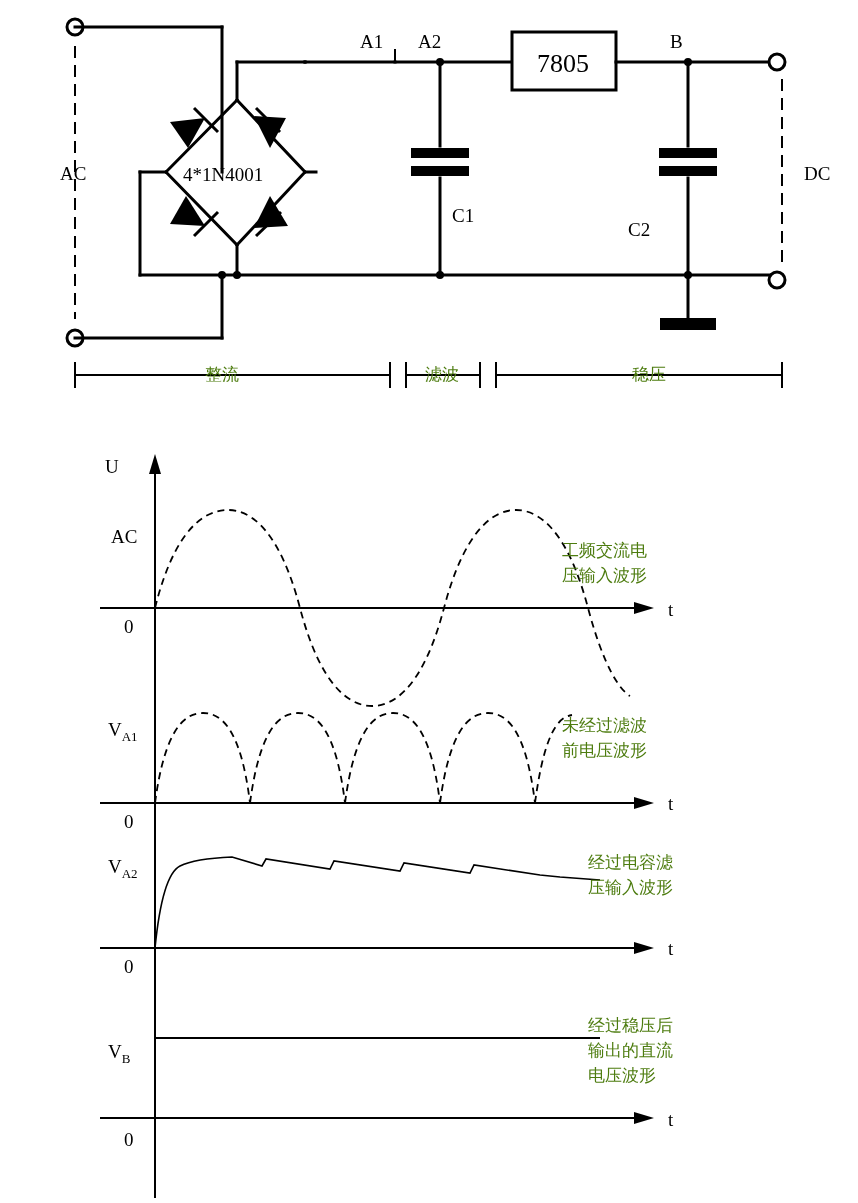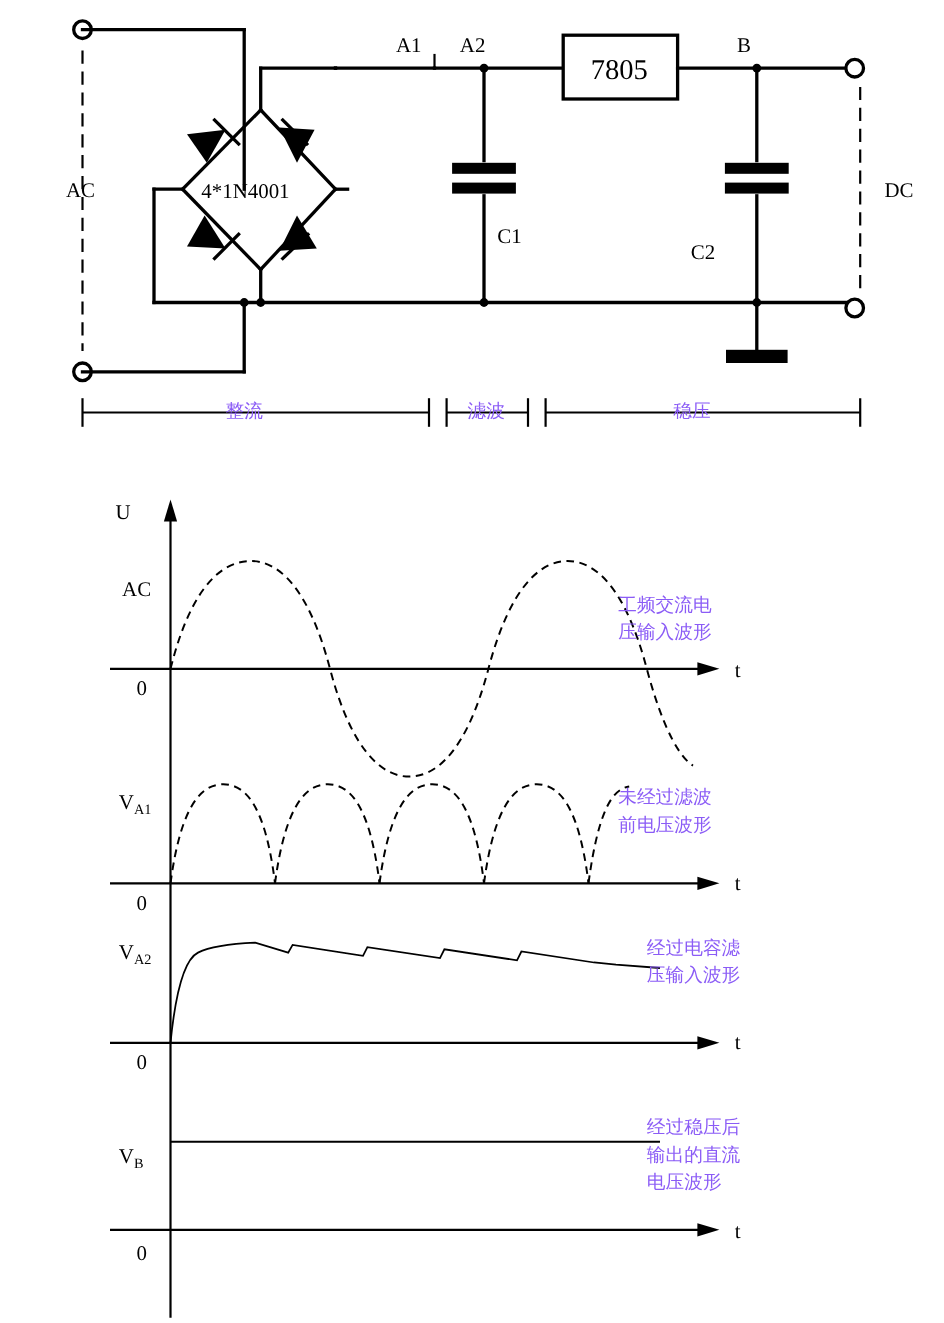--- a/index.html
+++ b/index.html
@@ -23,21 +23,21 @@
     font-family: "Liberation Serif", serif;
     font-size: 19px;
     color: #000;
     white-space: nowrap;
     line-height: 1.25;
   }
   .lbl-cn {
     position: absolute;
     font-family: "DejaVu Sans", sans-serif;
     font-size: 17px;
-    color: #8b5cf6;
+    color: #4d7c0f;
     white-space: nowrap;
     line-height: 1.45;
   }
   .sub {
     font-size: 13px;
     vertical-align: sub;
   }
   svg.layer {
     position: absolute;
     left: 0;
@@ -158,21 +158,21 @@
   <div class="lbl" style="left:360px; top:30px;">A1</div>
   <div class="lbl" style="left:418px; top:30px;">A2</div>
   <div class="lbl" style="left:670px; top:30px;">B</div>
   <div class="lbl" style="left:183px; top:163px;">4*1N4001</div>
   <div class="lbl" style="left:537px; top:48px; font-size:26px;">7805</div>
   <div class="lbl" style="left:452px; top:188px;margin-top:16px;">C1</div>
   <div class="lbl" style="left:628px; top:188px;margin-top:30px;">C2</div>
 
   <div class="lbl-cn" style="left:205px; top:362px;">整流</div>
   <div class="lbl-cn" style="left:425px; top:362px;">滤波</div>
-  <div class="lbl-cn" style="left:612px; top:362px;text-align:center;">稳压</div>
+  <div class="lbl-cn" style="left:632px; top:362px;text-align:center;">稳压</div>
 
   <svg class="layer" width="858" height="780" viewBox="0 0 858 780" style="top:428px;">
 
     <g stroke="#000" stroke-width="2" fill="none">
 
       <line x1="155" y1="40" x2="155" y2="770"></line>
       <polygon points="155,26 149,46 161,46" fill="#000" stroke="none"></polygon>
 
       <line x1="100" y1="180" x2="640" y2="180"></line>
       <polygon points="654,180 634,174 634,186" fill="#000" stroke="none"></polygon>

